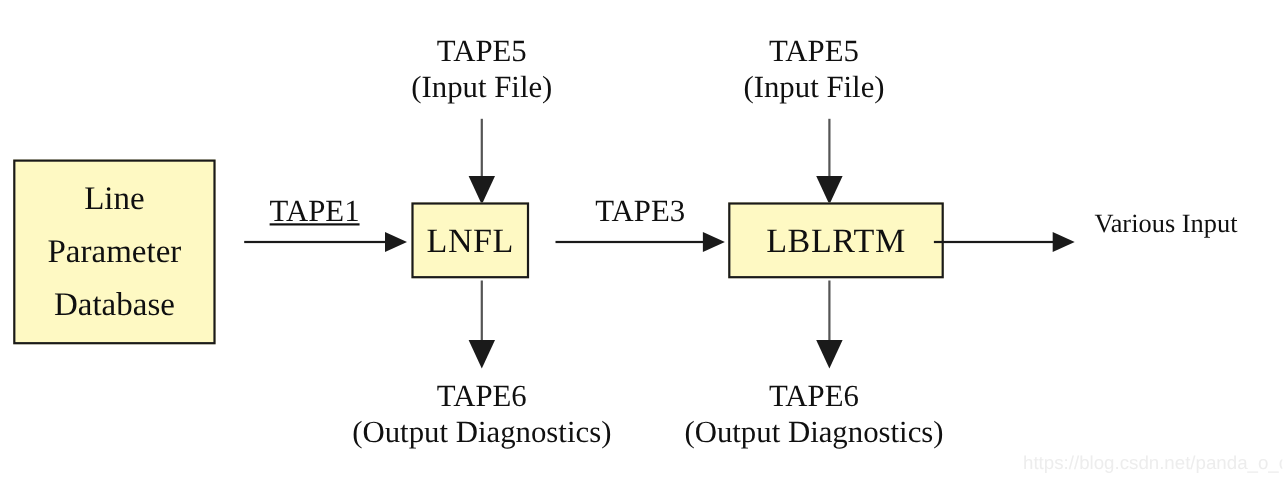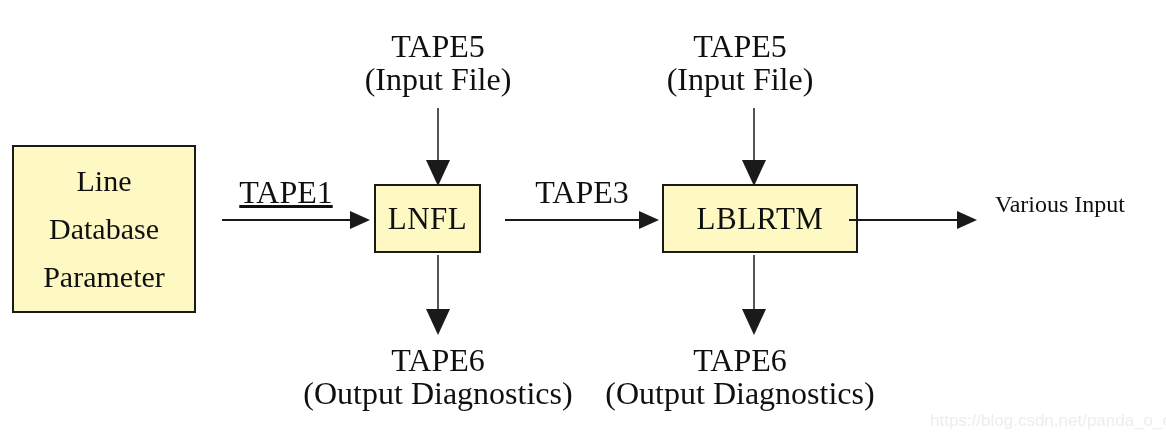--- a/index.html
+++ b/index.html
@@ -67,21 +67,21 @@
     font-size: 31px;
     line-height: 34px;
     letter-spacing: 0.5px;
   }
 
   
   .label {
     position: absolute;
     text-align: center;
     white-space: nowrap;
-    font-size: 32px;
+    font-size: 28px;
     line-height: 33px;
   }
   .label .line { display: block; white-space: nowrap; }
 
   #tape1-label { left: 222px; top: 176px; width: 128px; text-decoration: underline; }
   #tape3-label { left: 512px; top: 176px; width: 140px; }
 
   #tape5-lnfl-label { left: 338px; top: 30px; width: 200px; }
   #tape5-lblrtm-label { left: 640px; top: 30px; width: 200px; }
 
@@ -185,22 +185,22 @@
     white-space: nowrap;
   }
 </style>
 </head>
 <body>
 
 <div id="canvas">
 
   <div class="box" id="db-box">
     <span class="line">Line</span>
+    <span class="line">Parameter</span>
     <span class="line">Database</span>
-    <span class="line">Parameter</span>
   </div>
 
   <div class="label" id="tape1-label">TAPE1</div>
   <div class="arrow-h" id="arrow-tape1">
     <div class="shaft"></div>
     <div class="head"></div>
   </div>
 
   <div class="label" id="tape5-lnfl-label">
     <span class="line">TAPE5</span>

